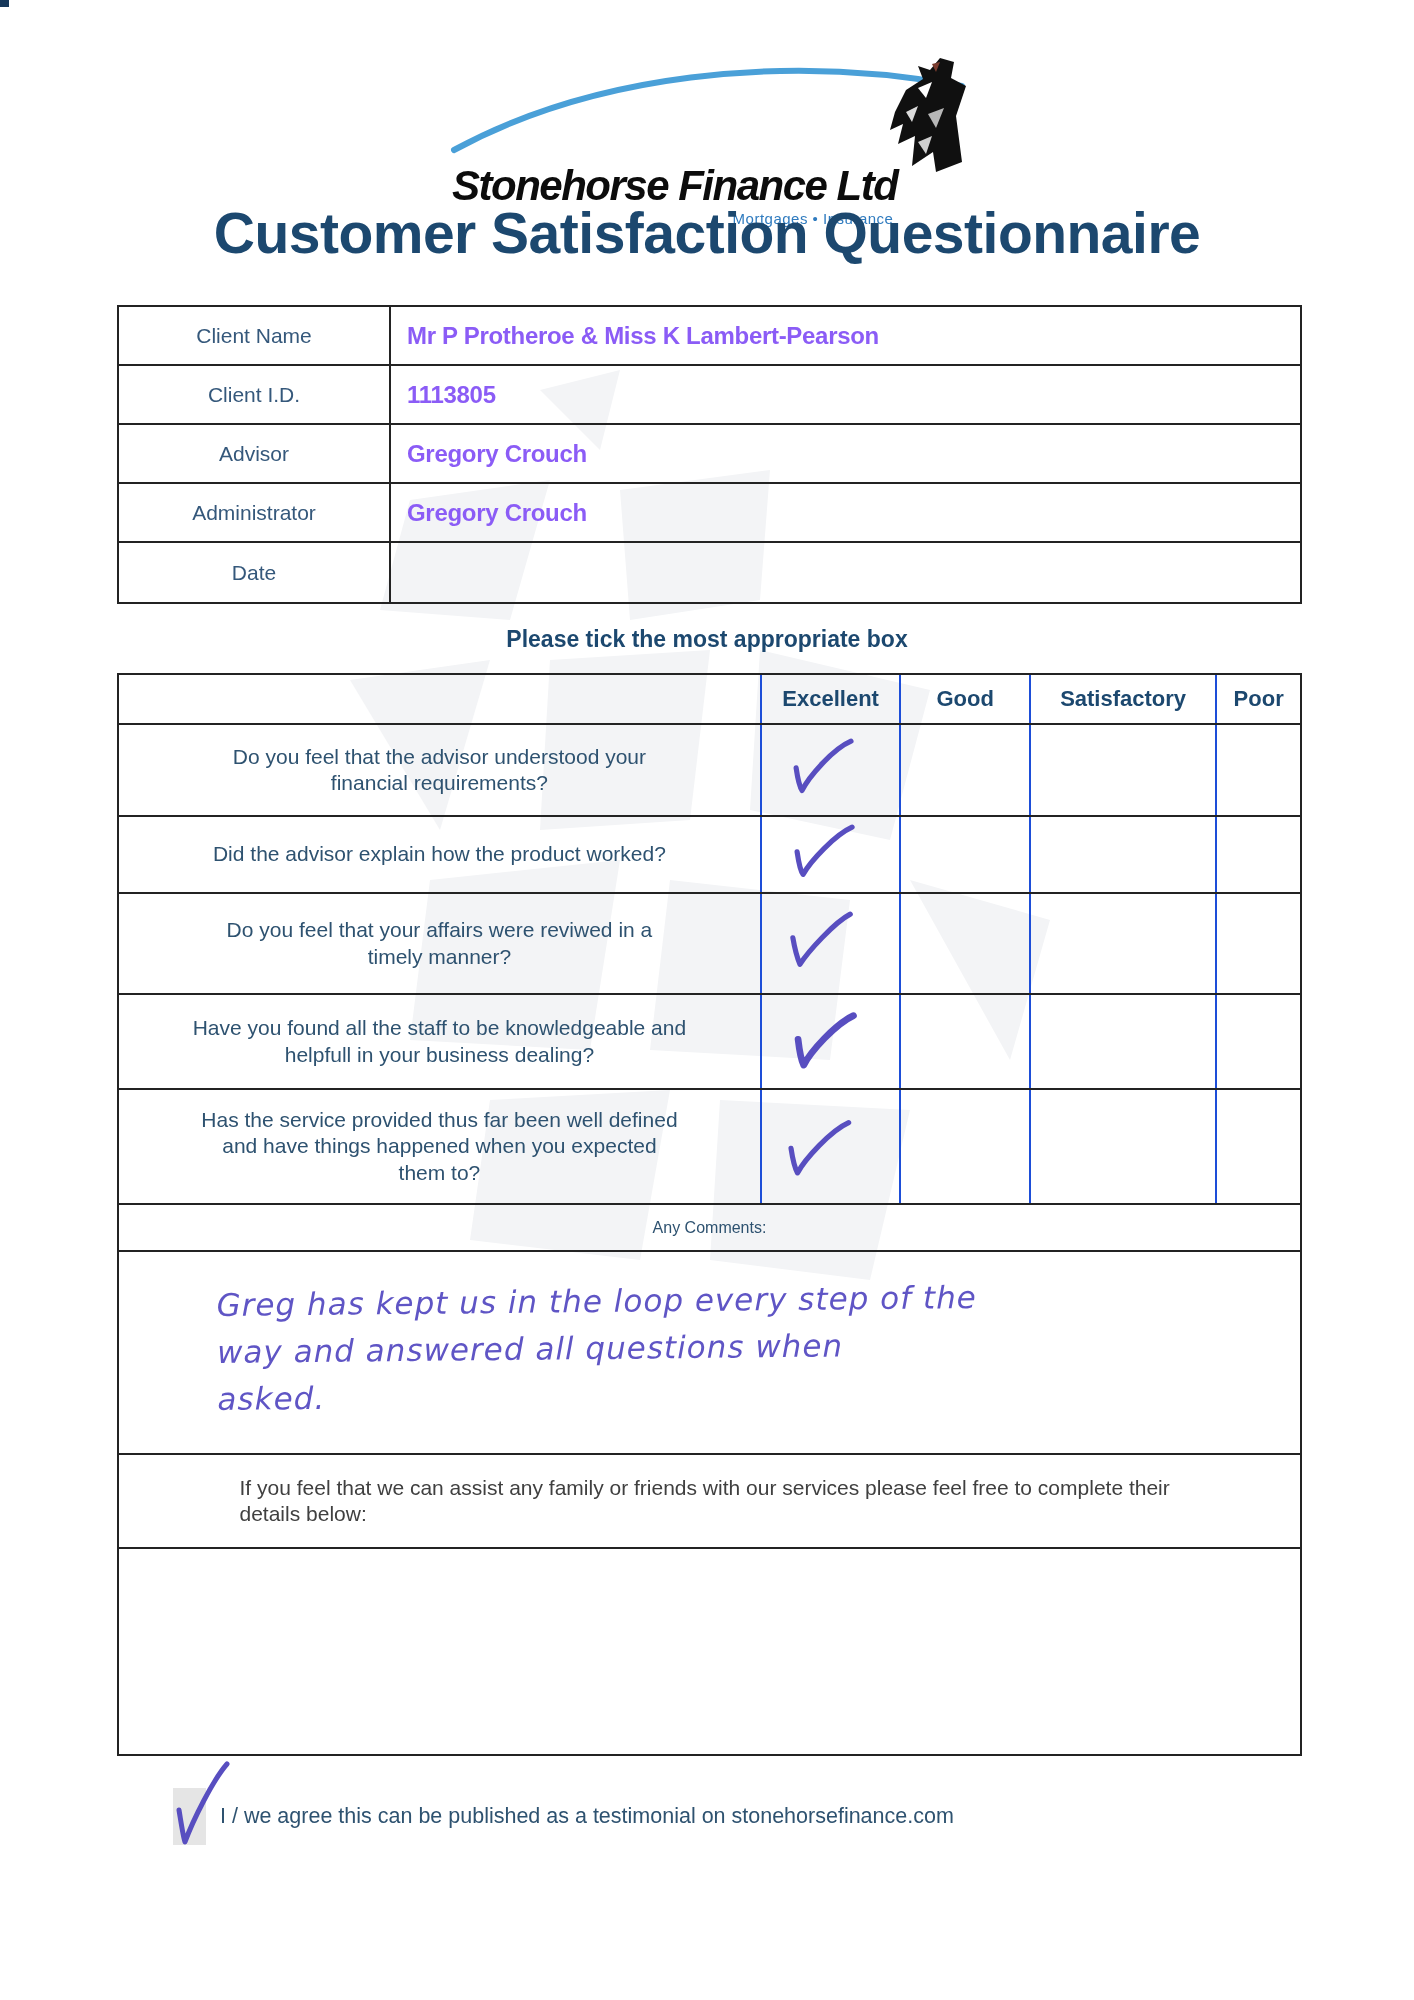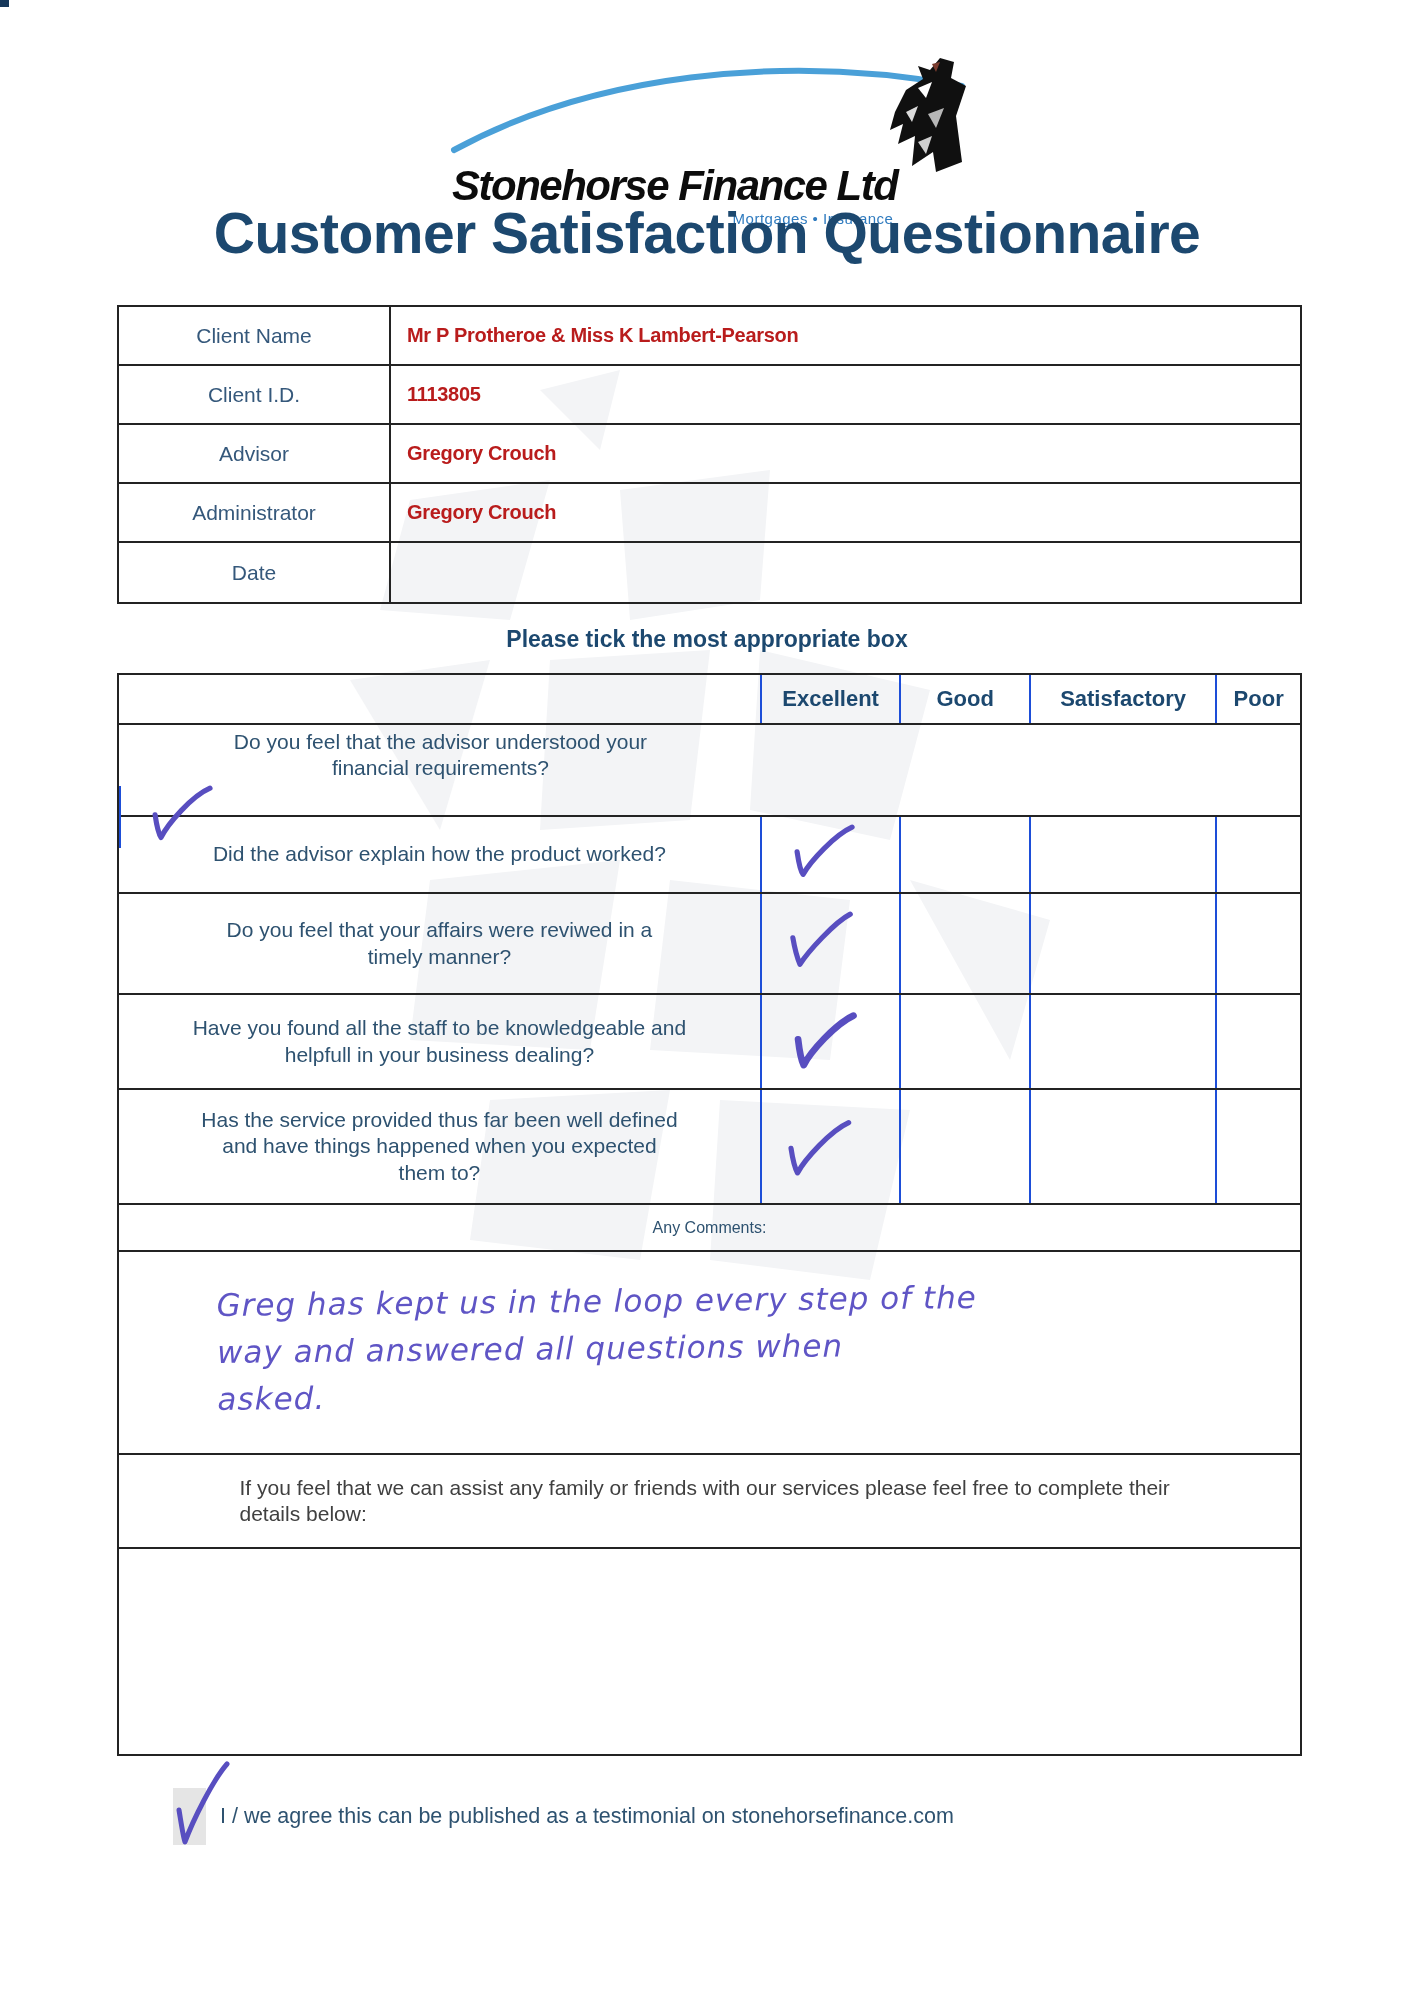--- a/index.html
+++ b/index.html
@@ -27,42 +27,42 @@
               font-size:57px;font-weight:bold;color:#1c486f;letter-spacing:-0.5px;z-index:2;}
 
   
   .client-table{position:absolute;left:117px;top:305px;width:1185px;z-index:2;
                 border:2px solid #232323;box-sizing:border-box;background:transparent;}
   .client-row{display:flex;height:59px;border-bottom:2px solid #232323;box-sizing:border-box;}
   .client-row:last-child{border-bottom:none;}
   .client-label{width:270px;display:flex;align-items:center;justify-content:center;
                 font-size:21px;color:#35587b;box-sizing:border-box;}
   .client-value{flex:1;border-left:2px solid #232323;display:flex;align-items:center;
-                padding-left:16px;font-size:20px;font-weight:bold;color:#b91c1c;
+                padding-left:16px;font-size:24px;font-weight:bold;color:#8b5cf6;
                 letter-spacing:-0.3px;box-sizing:border-box;}
 
   .tick-instruction{position:absolute;left:0;top:626px;width:1414px;text-align:center;
                     font-size:23px;font-weight:bold;color:#1c486f;z-index:2;}
 
   
   .ratings-table{position:absolute;left:117px;top:673px;width:1185px;z-index:2;
                  border:2px solid #232323;box-sizing:border-box;}
   .r-row{display:flex;border-bottom:2px solid #232323;box-sizing:border-box;}
   .r-row:last-child{border-bottom:none;}
   .q-cell{width:643px;display:flex;align-items:center;justify-content:center;text-align:center;
           font-size:21px;color:#2e5270;line-height:1.25;box-sizing:border-box;padding:4px 10px;}
   .rate-cell{display:flex;align-items:center;justify-content:center;border-left:2px solid #1d4ed8;
              box-sizing:border-box;}
   .col-excellent{width:140px;}
   .col-good{width:130px;}
   .col-satisfactory{width:187px;}
   .col-poor{width:85px;}
   .header-row{height:50px;}
   .header-row .rate-cell{font-size:22px;font-weight:bold;color:#1c486f;}
-  .row-h1{height:92px;flex-direction:column;} .row-h2{height:77px;} .row-h3{height:101px;}
+  .row-h1{height:92px;} .row-h2{height:77px;} .row-h3{height:101px;}
   .row-h4{height:95px;} .row-h5{height:115px;}
 
   .tick-svg{width:82px;height:62px;overflow:visible;transform:translate(-8px,-2px) rotate(-2deg);}
   .tick-svg path{fill:none;stroke:#584ec0;stroke-width:5;stroke-linecap:round;stroke-linejoin:round;}
 
   .comments-label-row{height:47px;align-items:center;justify-content:center;
                       font-size:16px;color:#2e5270;display:flex;}
   .comments-box{height:203px;display:block;position:relative;}
   .handwriting{position:absolute;left:98px;top:26px;font-family:"DejaVu Sans",sans-serif;
                font-style:italic;font-size:31px;color:#5f55c5;line-height:47px;

